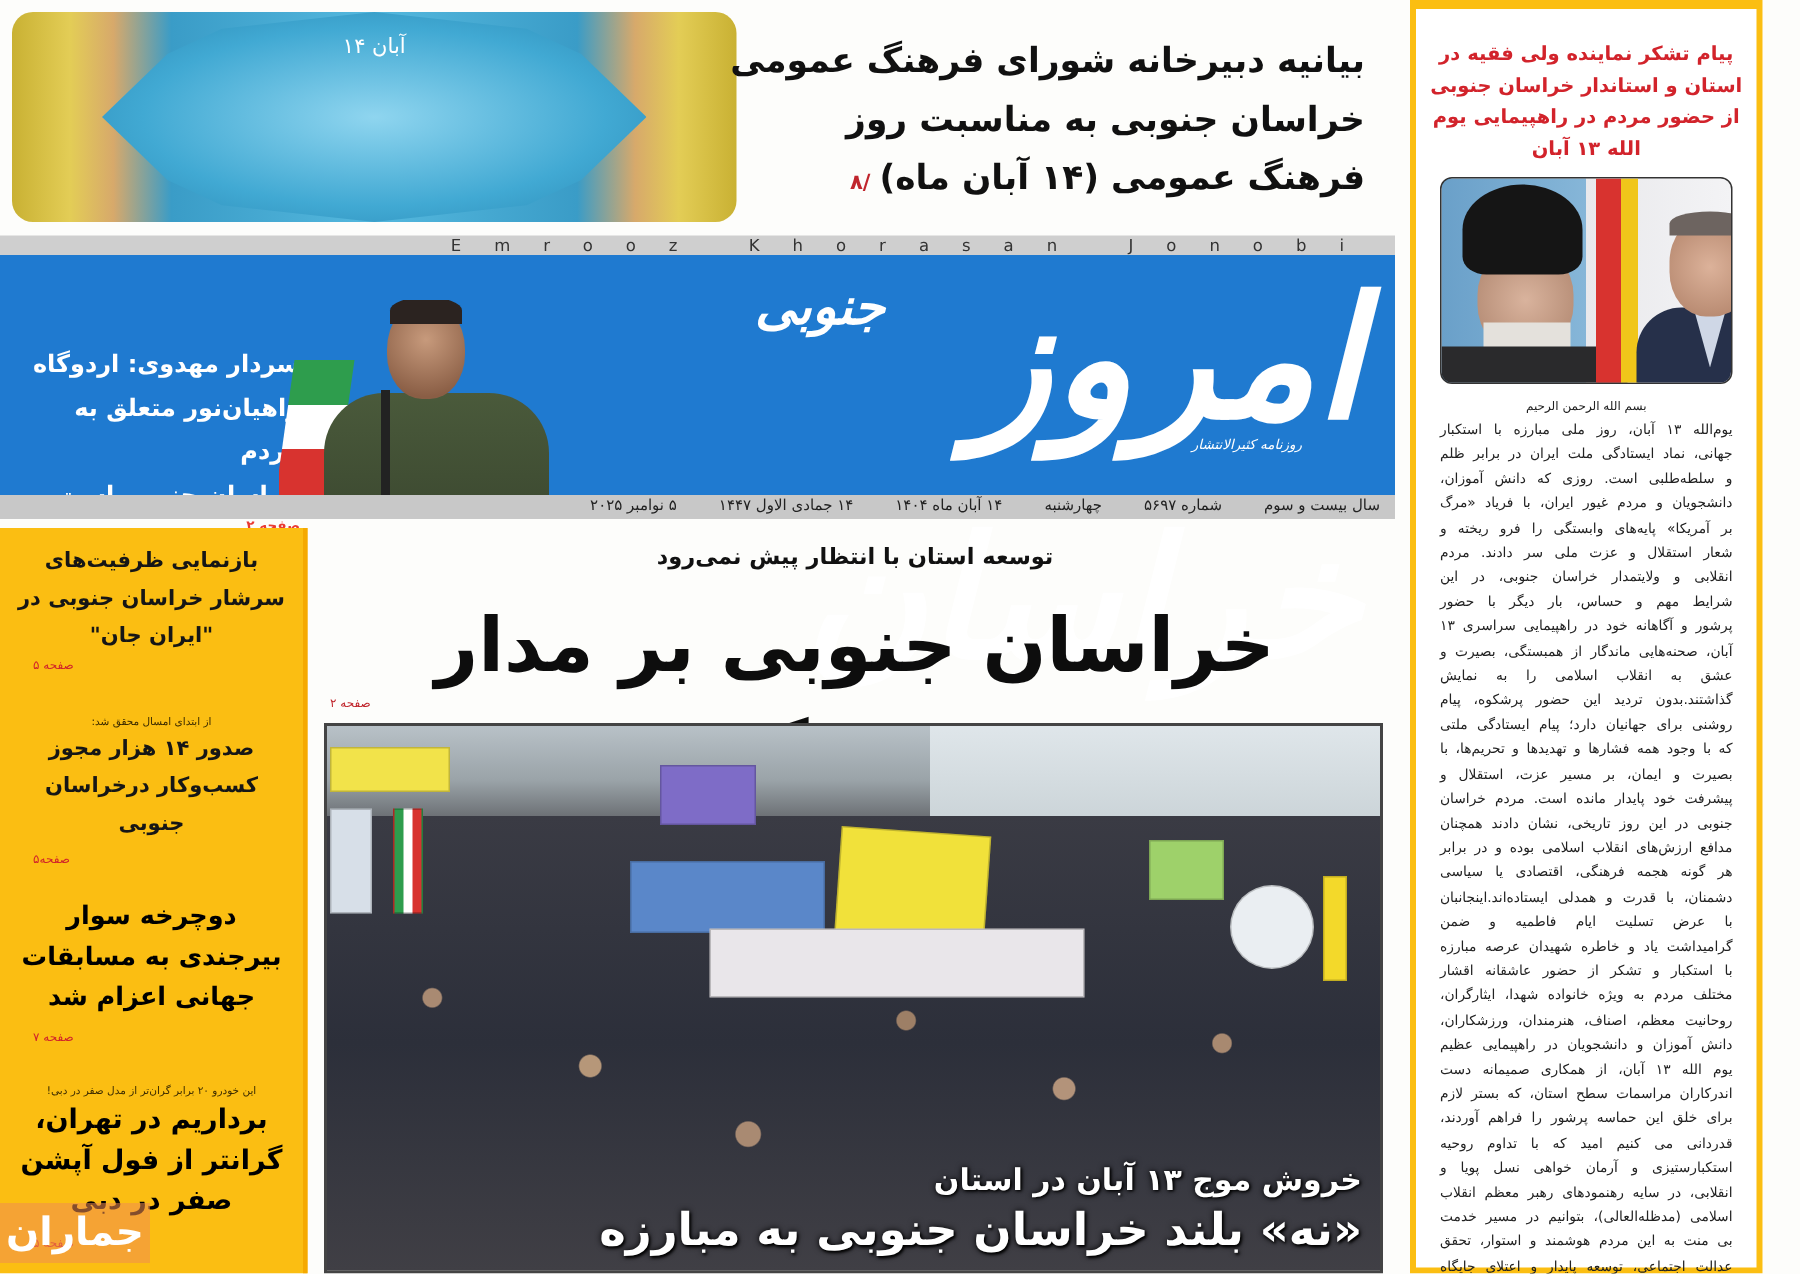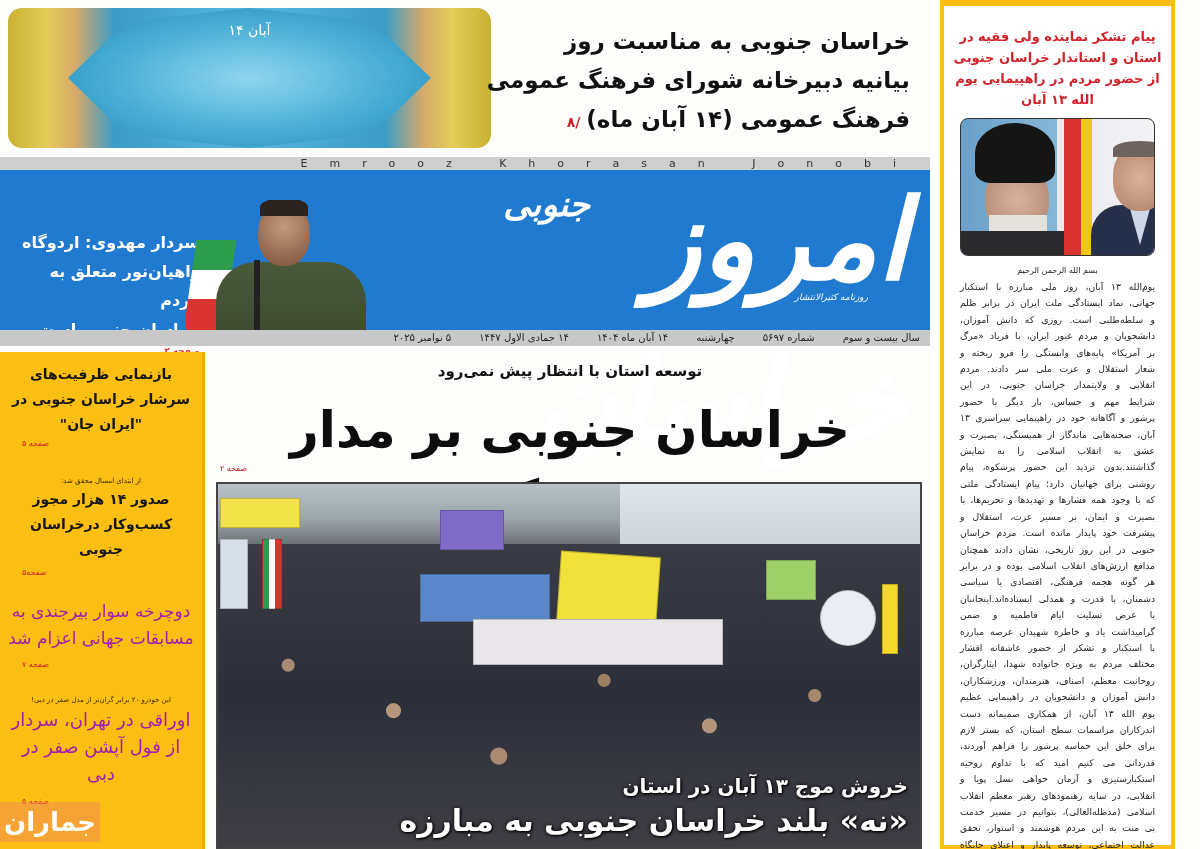--- a/index.html
+++ b/index.html
@@ -93,21 +93,21 @@
   
   .sidebar {
     position: absolute; left: 0; top: 352px; width: 205px; height: 497px; background: #fbbe12;
     border-right: 3px solid #f5a900;
     direction: rtl; text-align: center;
   }
   .sb-item { padding: 12px 8px; }
   .sb-title { font-weight: bold; font-size: 14px; line-height: 25px; color: #161616; }
   .sb-kicker { font-size: 7px; color: #3a2a00; line-height: 12px; }
   .sb-pg { font-size: 8px; color: #d1242a; text-align: left; padding-left: 14px; line-height: 14px; direction: rtl; }
-  .sb-big { font-weight: normal; font-size: 17px; line-height: 27px; color: #a21caf; text-align: center; }
+  .sb-big { font-weight: bold; font-size: 17px; line-height: 27px; color: #000000; text-align: center; }
   .watermark {
     position: absolute; left: 0; top: 802px; width: 100px; height: 40px; background: rgba(240,140,80,0.55);
     color: #fff; font-weight: bold; font-size: 26px; line-height: 40px; text-align: center; direction: rtl;
   }
 
   
   .kicker {
     position: absolute; left: 210px; top: 362px; width: 720px; text-align: center; direction: rtl;
     font-weight: bold; font-size: 15px; color: #111;
   }
@@ -179,22 +179,22 @@
 
 <div class="top-banner">
   <div class="medallion" style="left:78px"></div>
   <div class="medallion" style="right:78px"></div>
   <div class="frame">
     <div class="date-small">۱۴ آبان</div>
   </div>
 </div>
 
 <div class="top-headline">
+  <div>بیانیه دبیرخانه شورای فرهنگ عمومی</div>
   <div>خراسان جنوبی به مناسبت روز</div>
-  <div>بیانیه دبیرخانه شورای فرهنگ عمومی</div>
   <div><span>فرهنگ عمومی (۱۴ آبان ماه)</span><span class="pg">/۸</span></div>
 </div>
 
 <div class="mast-top-strip">Emrooz Khorasan Jonobi</div>
 <div class="masthead">
   <div class="mast-lead">
     <div>سردار مهدوی: اردوگاه</div>
     <div>راهیان‌نور متعلق به مردم</div>
     <div>خراسان جنوبی است</div>
     <span class="pg">صفحه ۲</span>
@@ -232,21 +232,21 @@
     <div class="sb-kicker">از ابتدای امسال محقق شد:</div>
     <div class="sb-title">صدور ۱۴ هزار مجوز کسب‌وکار درخراسان جنوبی</div>
     <div class="sb-pg" style="margin-top:4px">صفحه۵</div>
   </div>
   <div class="sb-item" style="padding-top:6px">
     <div class="sb-big">دوچرخه سوار بیرجندی به مسابقات جهانی اعزام شد</div>
     <div class="sb-pg" style="margin-top:6px">صفحه ۷</div>
   </div>
   <div class="sb-item" style="padding-top:10px">
     <div class="sb-kicker">این خودرو ۲۰ برابر گران‌تر از مدل صفر در دبی!</div>
-    <div class="sb-big" style="font-size:18px">اوراقی در تهران، سردار از فول آپشن صفر در دبی</div>
+    <div class="sb-big" style="font-size:18px">برداریم در تهران، گرانتر از فول آپشن صفر در دبی</div>
     <div class="sb-pg" style="margin-top:8px">صفحه ۵</div>
   </div>
 
 </div>
 <div class="watermark">جماران</div>
 
 <div class="kicker">توسعه استان با انتظار پیش نمی‌رود</div>
 <div class="lead-headline">خراسان جنوبی بر مدار مطالبه‌گری</div>
 <div class="lead-pg">صفحه ۲</div>
 

